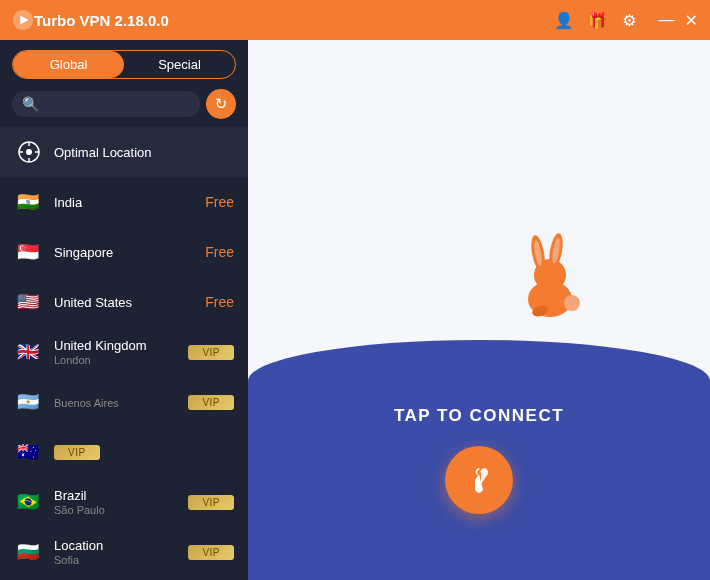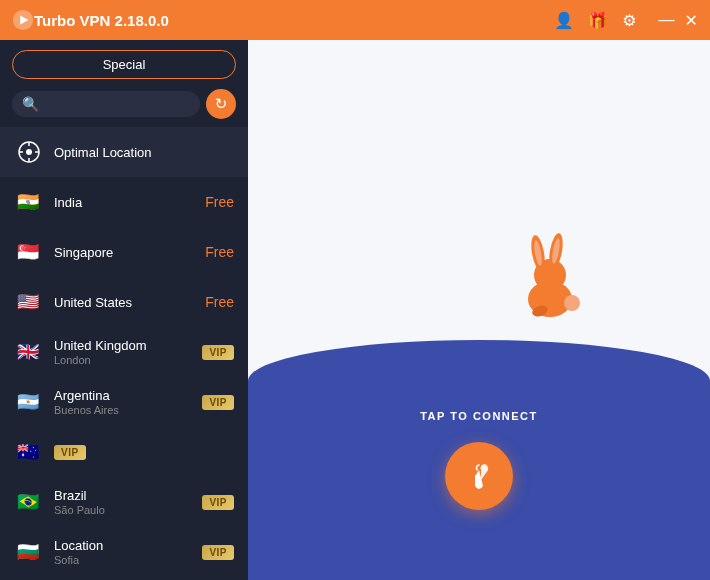--- a/index.html
+++ b/index.html
@@ -206,41 +206,41 @@
 
     .badge-free {
       color: #f47c30;
       font-size: 14px;
       font-weight: 400;
     }
     .badge-vip {
       background: linear-gradient(135deg, #c8a84b, #e8c96a);
       color: #6b4a00;
       font-size: 10px;
-      font-weight: 700;
-      padding: 2px 7px;
+      font-weight: 400;
+      padding: 2px 14px;
       border-radius: 3px;
       letter-spacing: 0.5px;
     }
 
     
     .right-panel {
       flex: 1;
       background: #f5f7fa;
       display: flex;
       flex-direction: column;
       align-items: center;
       justify-content: flex-end;
       position: relative;
       overflow: hidden;
     }
 
     .tap-to-connect {
       color: #fff;
-      font-size: 11px;
+      font-size: 17px;
       font-weight: 600;
       letter-spacing: 1.5px;
       text-transform: uppercase;
       z-index: 1;
     }
 
     .connect-btn {
       width: 68px;
       height: 68px;
       background: #f47c30;
@@ -281,20 +281,21 @@
       <span>✕</span>
     </div>
   </div>
 </div>
 
 <div class="main">
 
   <div class="sidebar">
 
     <div class="tabs">
+      <div class="tab active">Global</div>
       <div class="tab inactive">Special</div>
     </div>
 
     <div class="search-bar">
       <div class="search-input-wrap">
         <span class="search-icon-btn">🔍</span>
         <input type="text" style="">
       </div>
       <div class="refresh-btn">↻</div>
     </div>
@@ -346,21 +347,20 @@
         <div class="server-info">
           <div class="server-name">United Kingdom</div>
           <div class="server-sub">London</div>
         </div>
         <span class="badge-vip">VIP</span>
       </div>
 
       <div class="server-item">
         <div class="server-flag">🇦🇷</div>
         <div class="server-info">
-          <div class="server-name">Argentina</div>
           <div class="server-sub">Buenos Aires</div>
         </div>
         <span class="badge-vip">VIP</span>
       </div>
 
       <div class="server-item">
         <div class="server-flag">🇦🇺</div>
         <span class="badge-vip">VIP</span>
       </div>
 

